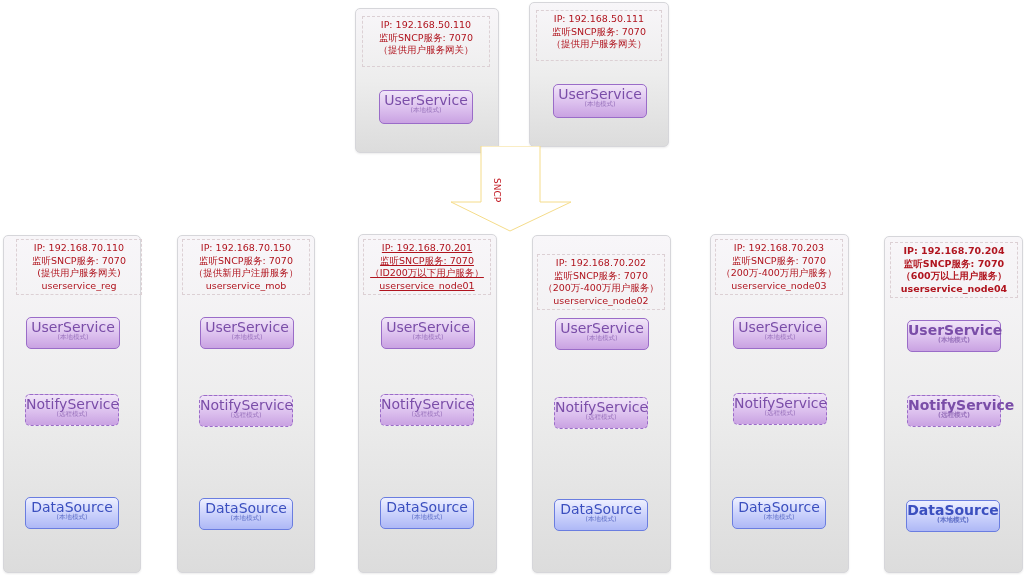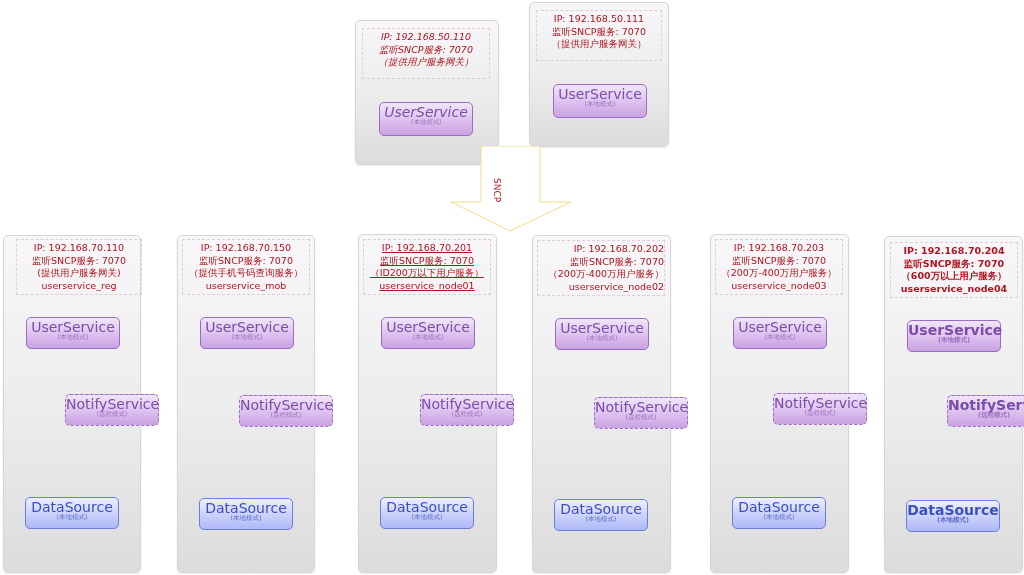--- a/index.html
+++ b/index.html
@@ -36,41 +36,40 @@
   .svc .mode { font-size:6.5px; line-height:9px; }
   .svc.user {
     border:1px solid #9a6cc8;
     background: linear-gradient(to bottom, #f1e6f8 0%, #dcc0ee 55%, #c9a2e2 100%);
   }
   .svc.user .name, .svc.notify .name { color:#7a4da8; }
   .svc.user .mode, .svc.notify .mode { color:#9a74bd; }
   .svc.notify {
     border:1px dashed #9a6cc8;
     background: linear-gradient(to bottom, #f1e6f8 0%, #dcc0ee 55%, #c9a2e2 100%);
-    margin-left: 40px;
   }
   .svc.ds {
     border:1px solid #6a7de0;
     background: linear-gradient(to bottom, #eef0ff 0%, #c9d0fb 55%, #aeb8f6 100%);
   }
   .svc.ds .name { color:#3b4fbf; }
   .svc.ds .mode { color:#6070c8; }
   .arrow { position:absolute; left:450px; top:146px; }
   .sncp-label {
     position:absolute; left:502px; top:178px;
     color:#c0141e; font-size:9px;
     transform: rotate(90deg);
     transform-origin: left top;
     white-space:nowrap;
   }
 </style>
 </head>
 <body>
 
-<div class="node" style="left:355px;top:20px;width:142px;height:143px;font-style:italic;">
+<div class="node" style="left:355px;top:8px;width:142px;height:143px;">
   <div class="info" style="left:6px;top:7px;width:128px;height:51px;">
     <div>IP: 192.168.50.110</div>
     <div>监听SNCP服务: 7070</div>
     <div>（提供用户服务网关）</div>
   </div>
   <div class="svc user" style="left:23px;top:81px;width:94px;height:34px;">
     <div class="name">UserService</div>
     <div class="mode">(本地模式)</div>
   </div>
 </div>
@@ -110,21 +109,21 @@
   <div class="svc ds" style="left:21px;top:261px;width:94px;height:32px;">
     <div class="name">DataSource</div>
     <div class="mode">(本地模式)</div>
   </div>
 </div>
 
 <div class="node" style="left:177px;top:235px;width:136px;height:336px;">
   <div class="info" style="left:4px;top:3px;width:128px;height:56px;text-align:center;">
     <div>IP: 192.168.70.150</div>
     <div>监听SNCP服务: 7070</div>
-    <div>（提供手机号码查询服务）</div>
+    <div>（提供新用户注册服务）</div>
     <div>userservice_mob</div>
   </div>
   <div class="svc user" style="left:22px;top:81px;width:94px;height:32px;">
     <div class="name">UserService</div>
     <div class="mode">(本地模式)</div>
   </div>
   <div class="svc notify" style="left:21px;top:159px;width:94px;height:32px;">
     <div class="name">NotifyService</div>
     <div class="mode">(远程模式)</div>
   </div>
@@ -149,21 +148,21 @@
     <div class="name">NotifyService</div>
     <div class="mode">(远程模式)</div>
   </div>
   <div class="svc ds" style="left:21px;top:262px;width:94px;height:32px;">
     <div class="name">DataSource</div>
     <div class="mode">(本地模式)</div>
   </div>
 </div>
 
 <div class="node" style="left:532px;top:235px;width:137px;height:336px;">
-  <div class="info" style="left:4px;top:4px;width:128px;height:56px;text-align:right;">
+  <div class="info" style="left:4px;top:18px;width:128px;height:56px;">
     <div>IP: 192.168.70.202</div>
     <div>监听SNCP服务: 7070</div>
     <div>（200万-400万用户服务）</div>
     <div>userservice_node02</div>
   </div>
   <div class="svc user" style="left:22px;top:82px;width:94px;height:32px;">
     <div class="name">UserService</div>
     <div class="mode">(本地模式)</div>
   </div>
   <div class="svc notify" style="left:21px;top:161px;width:94px;height:32px;">

